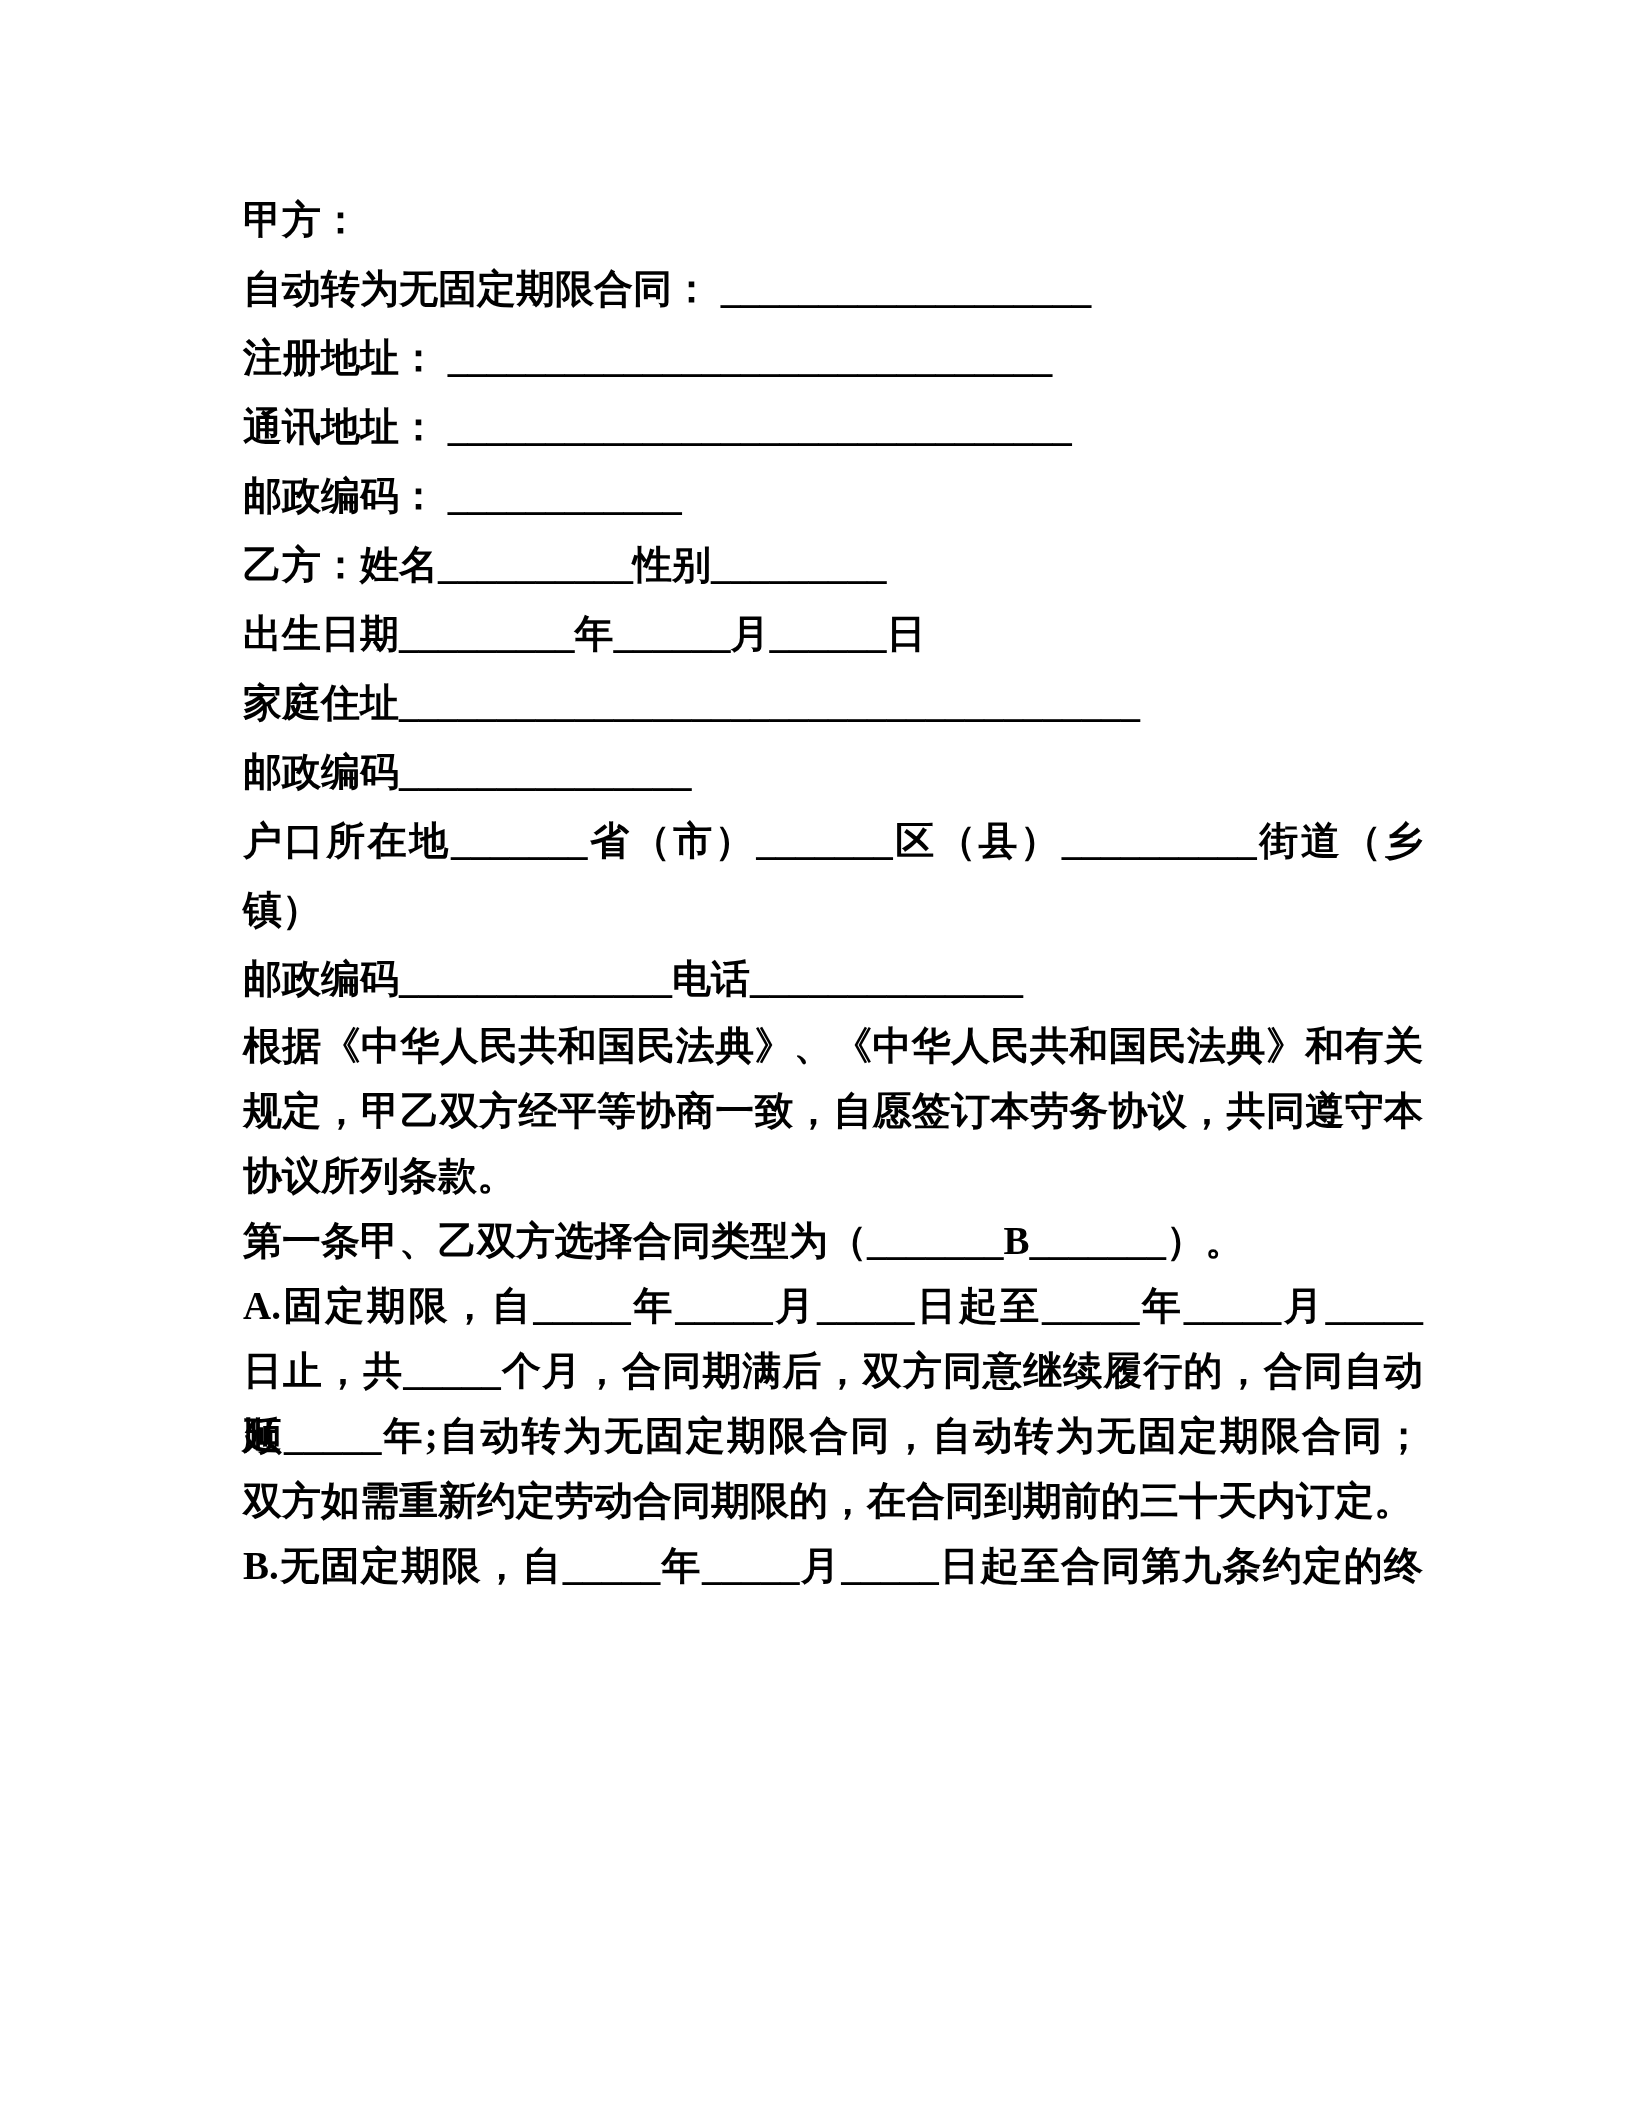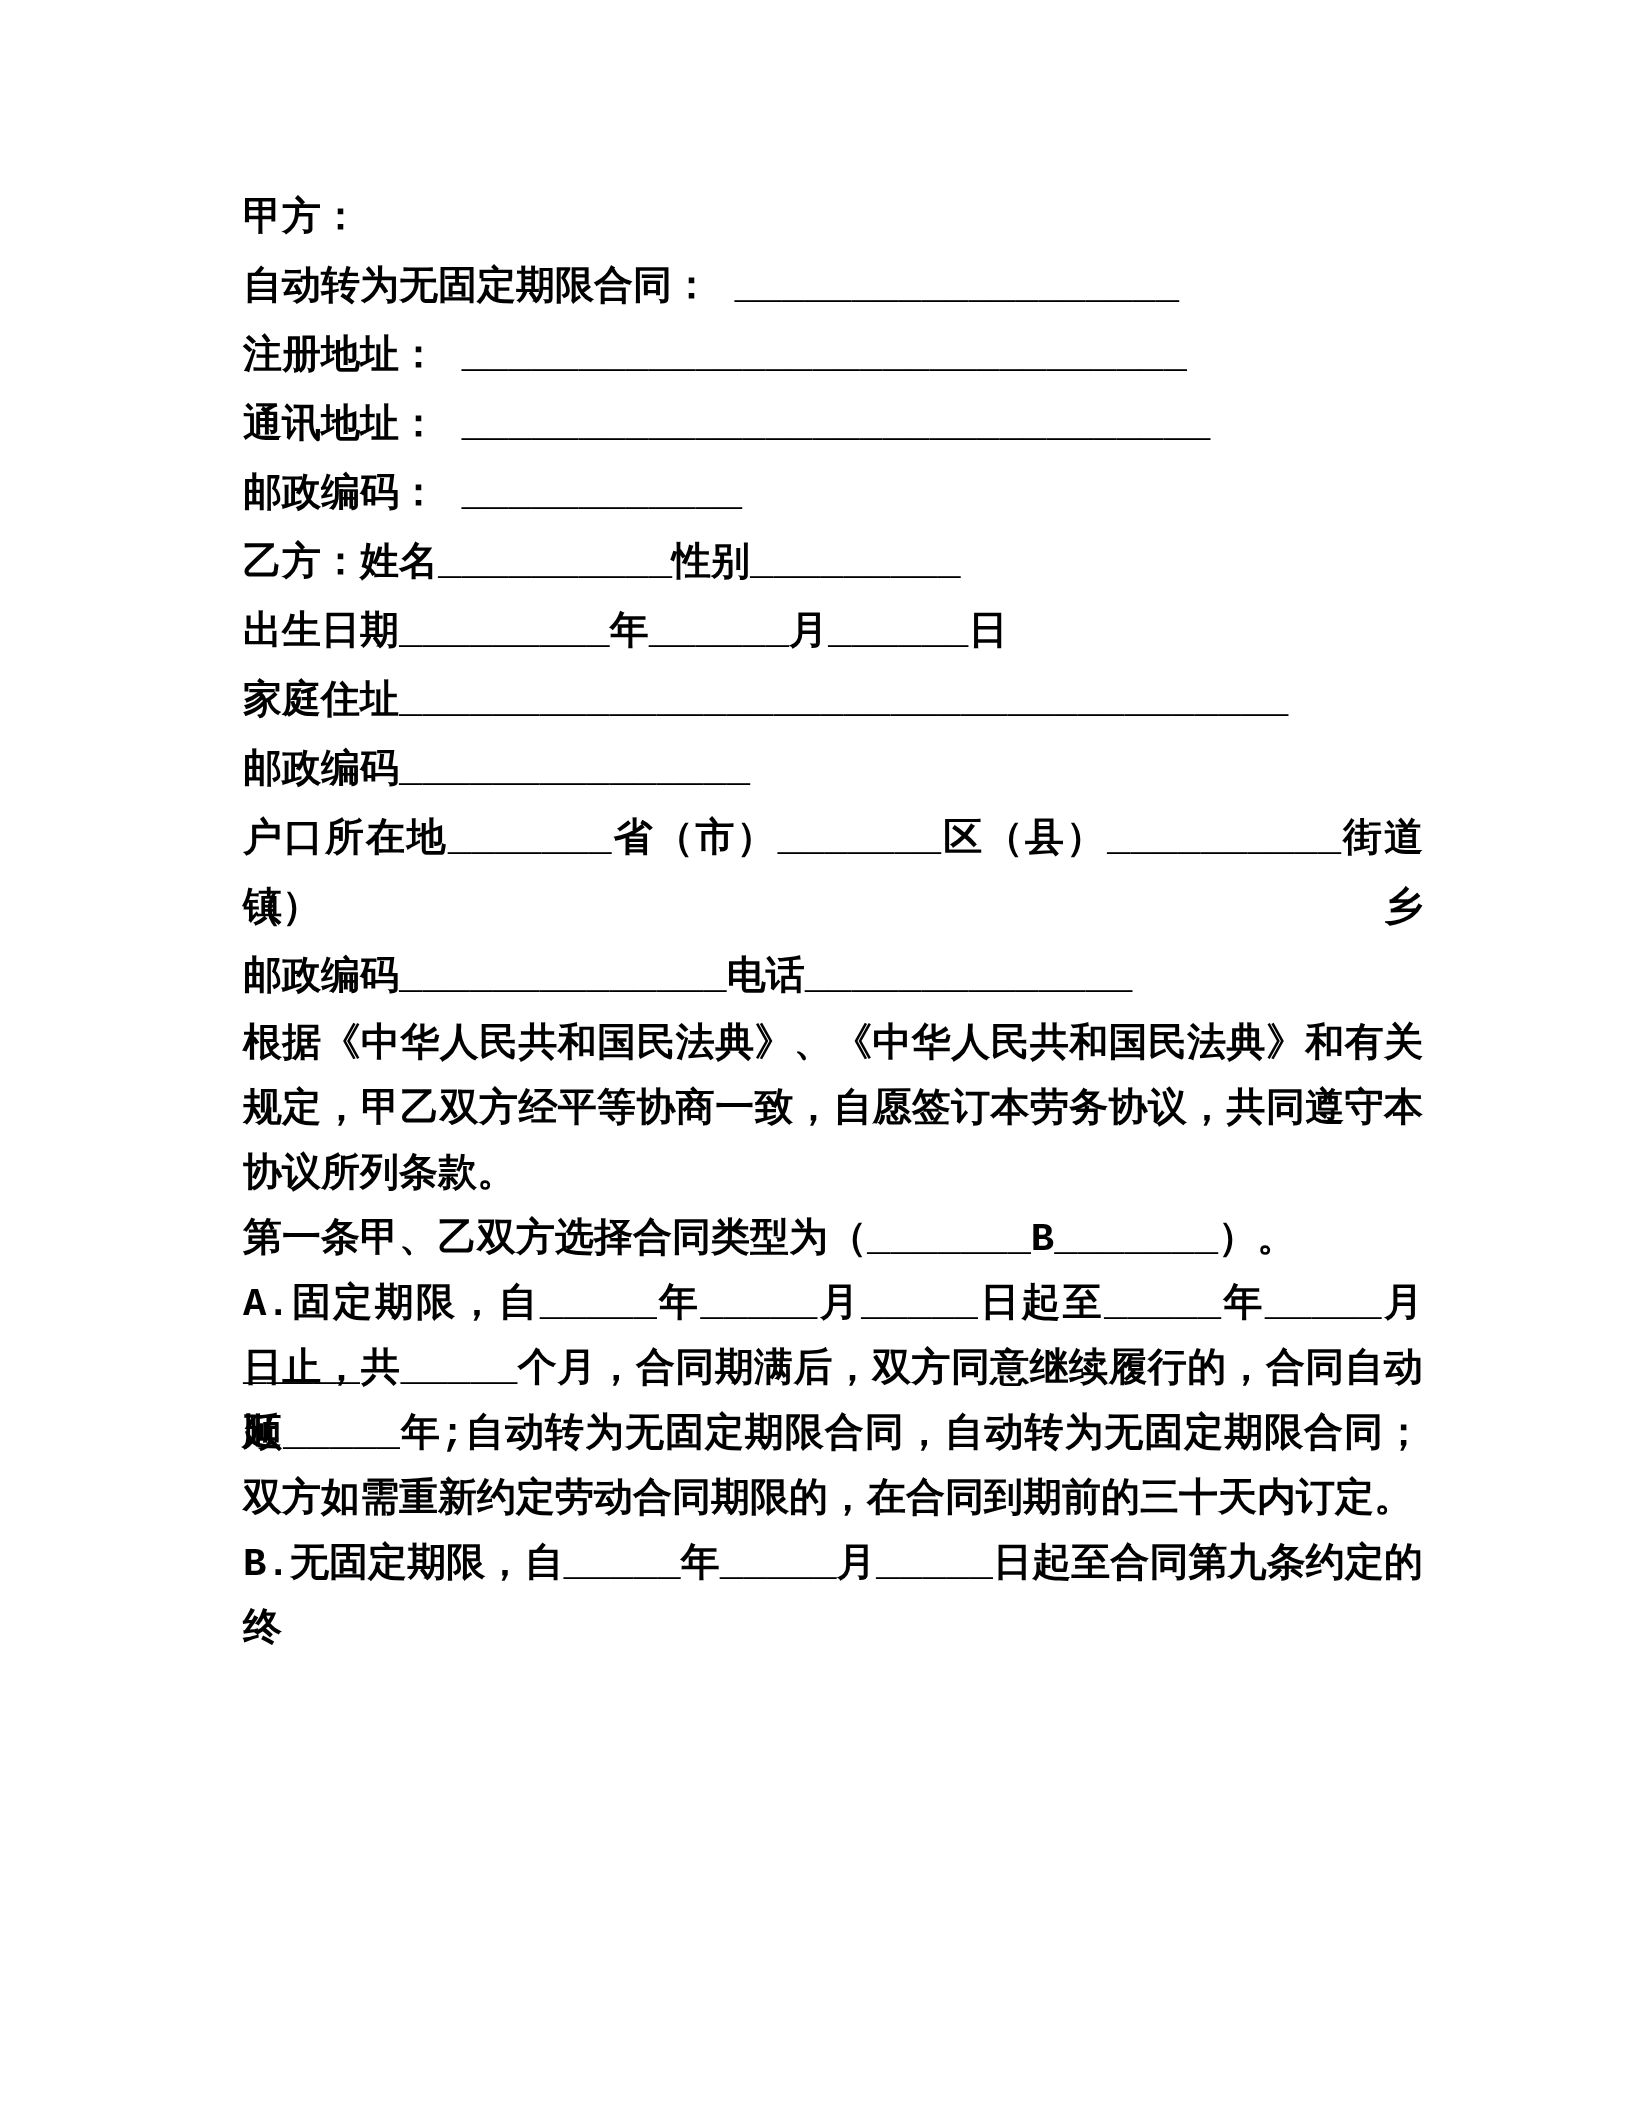--- a/index.html
+++ b/index.html
@@ -14,21 +14,21 @@
     background: #ffffff;
     overflow: hidden;
   }
   .content {
     position: absolute;
     left: 243px;
     top: 185px;
     width: 1180px;
   }
   .ln {
-    font-family: Liberation Mono, monospace;
+    font-family: Liberation Serif, serif;
     font-weight: bold;
     font-size: 39px;
     color: #000000;
     margin: 0;
     padding: 0;
     overflow: visible;
     white-space: nowrap;
   }
   
   .f {

